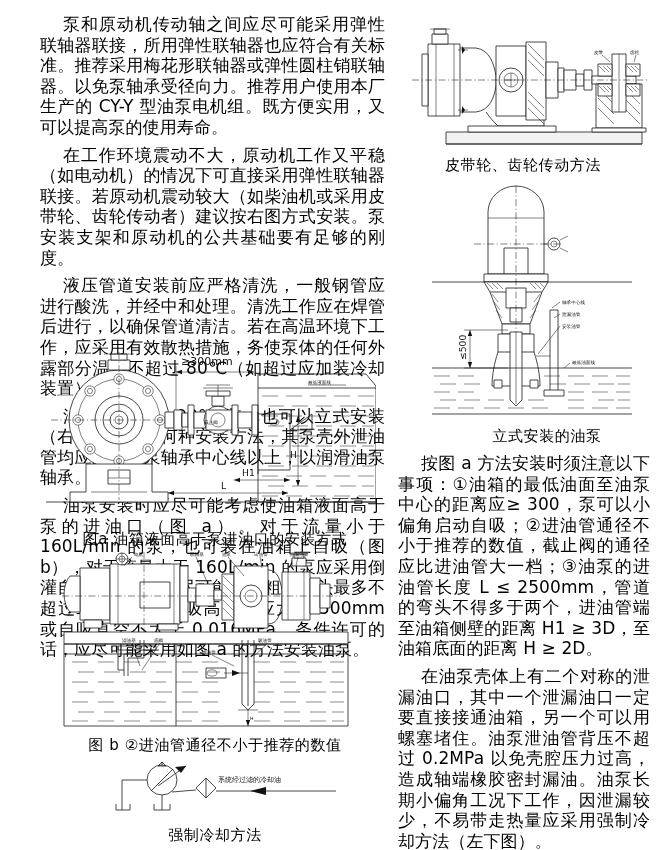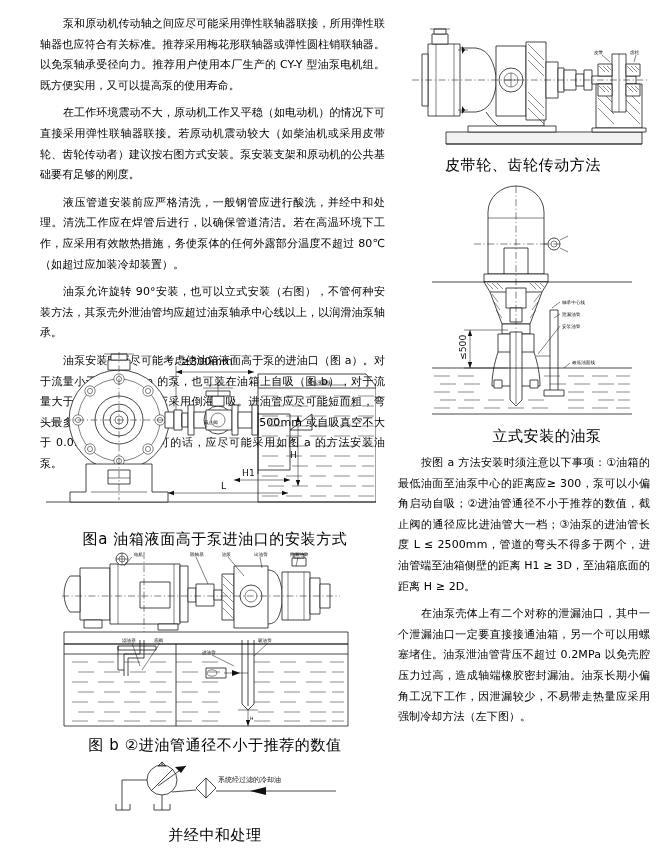--- a/index.html
+++ b/index.html
@@ -22,21 +22,21 @@
     height: 850px;
   }
   .col-left {
     position: absolute;
     left: 40px;
     top: 14px;
     width: 345px;
   }
   p.para {
     margin: 0 0 7px 0;
-    font-size: 11px;
+    font-size: 17px;
     line-height: 20.6px;
     text-align: justify;
     text-indent: 23px;
     letter-spacing: 0.1px;
   }
   .caption {
     text-align: center;
     font-size: 15px;
     line-height: 16px;
     margin: 4px 0 0 0;
@@ -457,21 +457,21 @@
 
       <path class="ln" d="M106 16 L116 26 L106 36 L96 26 Z" fill="#fff"></path>
       <line class="ln" x1="72" y1="30" x2="96" y2="28"></line>
       <line class="ln" x1="106" y1="16" x2="106" y2="36"></line>
 
       <line class="ln" x1="116" y1="29" x2="236" y2="29"></line>
       <path d="M150 29 l16 -4 l0 8 Z" fill="#111"></path>
       <text class="lbl" x="118" y="20">系统经过滤的冷却油</text>
     </svg>
   </div>
-  <div class="caption cap-cool">并经中和处理</div>
+  <div class="caption cap-cool">强制冷却方法</div>
 
   <div class="fig fig-belt">
     <svg width="250" height="136" viewBox="0 0 250 136">
 
       <path class="fillg" d="M48 116 L244 116 L244 128 L48 128 Z"></path>
       <line class="ln" x1="48" y1="128" x2="244" y2="128"></line>
 
       <g>
         <path class="fillw" d="M30 28 L30 100 L62 100 L62 28 Z"></path>
         <path class="fillw" d="M24 38 L30 38 L30 90 L24 90 Z"></path>

